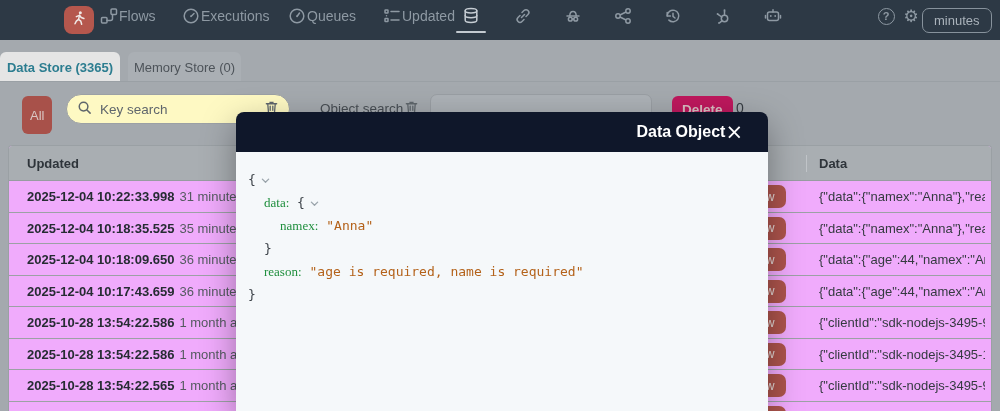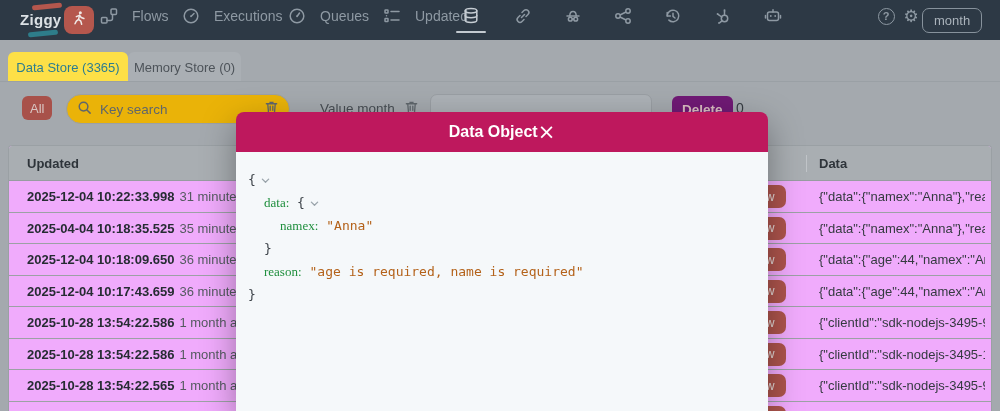--- a/index.html
+++ b/index.html
@@ -6,79 +6,74 @@
   html,body { width:1000px; height:411px; overflow:hidden; }
   body { font-family:"Liberation Sans","DejaVu Sans",sans-serif; background:#a4a9ae; position:relative; }
 
   
   .nav { position:absolute; left:0; top:0; width:1000px; height:40px; background:#2d3945; }
   .logo { position:absolute; left:18px; top:0; height:40px; width:62px; }
   .logo-text { position:absolute; left:2px; top:11px; font-size:15px; font-weight:bold; color:#dce1e5; letter-spacing:.3px; }
   .logo-dash-top { position:absolute; left:14px; top:4px; width:30px; height:5px; border-radius:3px; background:#b5574d; transform:rotate(-6deg); }
   .logo-dash-bot { position:absolute; left:10px; top:31px; width:30px; height:5px; border-radius:3px; background:#2e7d8a; transform:rotate(-6deg); }
   .runner-btn { position:absolute; left:64px; top:6px; width:30px; height:28px; border-radius:8px; background:#b5574d; display:flex; align-items:center; justify-content:center; }
-  .nav-item { position:absolute; top:0; height:32px; display:flex; align-items:center; gap:14px; color:#8e99a3; font-size:14px; cursor:pointer; }
+  .nav-item { position:absolute; top:0; height:32px; display:flex; align-items:center; gap:1px; color:#8e99a3; font-size:14px; cursor:pointer; }
   .nav-item.icon-only { width:20px; justify-content:center; }
   .nav-item.active { color:#c6cdd3; }
   .nav-item svg { display:block; }
   .db-underline { position:absolute; left:456px; top:31px; width:30px; height:2px; background:#c3cad0; border-radius:1px; }
   .help-circ { width:17px; height:17px; border:1.5px solid #8e99a3; border-radius:50%; color:#8e99a3; font-size:11px; font-weight:bold; display:flex; align-items:center; justify-content:center; }
   .gear { font-size:17px; color:#8e99a3; line-height:1; }
   .logout-btn { position:absolute; left:922px; top:8px; height:25px; padding:0 11px; border:1px solid #87929c; border-radius:7px; color:#aab3bb; font-size:13px; display:flex; align-items:center; background:transparent; }
 
   
   .tab { position:absolute; top:52px; height:30px; display:flex; align-items:center; justify-content:center; font-size:13px; border-radius:6px 6px 0 0; cursor:pointer; }
-  .tab-active { left:8px; width:120px; background:#fde047; color:#2c7d90; font-weight:normal; }
+  .tab-active { left:0; width:120px; background:#e5e5e5; color:#2c7d90; font-weight:bold; }
   .tab-inactive { left:128px; width:113px; background:#aaafb4; color:#4d5359; }
   .tabs-hairline { position:absolute; left:0; top:81px; width:1000px; height:1px; background:#9aa0a5; }
 
   
-  .all-btn { position:absolute; left:22px; top:96px; height:24px; padding:0 8px; border-radius:6px; background:#a8514a; color:#d9c6c3; font-size:13px; display:flex; align-items:center; }
-  .key-search { position:absolute; left:66px; top:94px; width:224px; height:30px; border-radius:15px; background:#eab308; border:1px solid #9ba0a5; display:flex; align-items:center; padding:0 10px; gap:8px; }
+  .all-btn { position:absolute; left:22px; top:96px; height:38px; padding:0 8px; border-radius:6px; background:#a8514a; color:#d9c6c3; font-size:13px; display:flex; align-items:center; }
+  .key-search { position:absolute; left:66px; top:94px; width:224px; height:30px; border-radius:15px; background:#fef9c3; border:1px solid #9ba0a5; display:flex; align-items:center; padding:0 10px; gap:8px; }
   .key-search input { flex:1; border:none; background:transparent; outline:none; font-size:13.5px; color:#3a4046; min-width:0; }
   .key-search input::placeholder { color:#5f666c; opacity:1; }
   .value-search-label { position:absolute; left:320px; top:101px; font-size:13.5px; color:#474d53; }
   .trash-standalone { position:absolute; left:404px; top:100px; }
   .value-input { position:absolute; left:430px; top:94px; width:222px; height:30px; border-radius:7px; background:#acb1b6; border:1px solid #999ea3; font-size:13.5px; color:#3a4046; padding:0 10px; outline:none; }
-  .delete-btn { position:absolute; left:672px; top:96px; height:26px; padding:8px 10px; border-radius:6px; background:#701a75; color:#d8bcc0; font-size:13.5px; font-weight:bold; display:flex; align-items:center; border:none; }
+  .delete-btn { position:absolute; left:672px; top:96px; height:26px; padding:8px 10px; border-radius:6px; background:#be185d; color:#d8bcc0; font-size:13.5px; font-weight:bold; display:flex; align-items:center; border:none; }
   .selected-count { position:absolute; left:736px; top:100px; font-size:14px; color:#363c42; }
 
   
   .table { position:absolute; left:8px; right:8px; top:145px; bottom:0; background:#f0abfc; border:1px solid #9aa0a4; border-bottom:none; border-radius:4px 4px 0 0; overflow:hidden; }
   .thead { position:relative; height:35px; background:#a9aeb2; border-bottom:1px solid #979ca1; }
   .th-updated { position:absolute; left:18px; top:10px; font-size:13px; font-weight:bold; color:#2e343a; }
   .th-data { position:absolute; left:810px; top:10px; font-size:13px; font-weight:bold; color:#2e343a; }
   .th-sep { position:absolute; left:797px; top:9px; width:1px; height:17px; background:#c0c4c8; }
   .trow { position:relative; height:31.5px; border-bottom:1px solid #9ca1a5; }
   .ts { position:absolute; left:18px; top:8px; font-size:13px; font-weight:bold; color:#262c33; white-space:nowrap; }
   .ago { font-weight:normal; color:#545a60; margin-left:5px; }
   .view-btn { position:absolute; left:727px; top:4px; width:50px; height:23px; border-radius:7px; background:#ad544c; color:#e6dcda; font-size:12.5px; border:none; display:flex; align-items:center; justify-content:center; }
   .tdata { position:absolute; left:810px; right:6px; top:8px; font-size:13px; color:#343a40; white-space:nowrap; overflow:hidden; }
 
   
   .modal { position:absolute; left:236px; top:112px; width:532px; height:299px; border-radius:8px 8px 0 0; box-shadow:0 12px 34px rgba(0,0,0,.35); overflow:hidden; z-index:10; }
-  .modal-header { height:40px; background:#be185d; display:flex; align-items:center; justify-content:center; padding:0 18px; }
+  .modal-header { height:40px; background:#0f172a; display:flex; align-items:center; justify-content:flex-end; padding:0 25px; }
   .modal-title { color:#ffffff; font-size:16px; font-weight:bold; }
   .modal-close { color:#ffffff; font-size:21px; line-height:1; cursor:pointer; background:none; border:none; font-family:"DejaVu Sans",sans-serif; }
   .modal-body { height:259px; background:#f5f8fa; padding:16px 12px; font-family:"DejaVu Sans Mono","Liberation Mono",monospace; font-size:13px; line-height:23px; color:#3c4248; }
   .jline { white-space:pre; }
   .ind1 { padding-left:16px; } .ind2 { padding-left:32px; }
   .jkey { color:#1f8f3d;font-family:Liberation Serif, serif; }
   .jval { color:#b4621a; margin-left:8px; }
   .collapser { display:inline-block; margin-left:5px; color:#9aa4ab; }
 </style>
 </head>
 <body>
 
 <div class="nav">
-  <div class="logo">
-    <div class="logo-dash-top"></div>
-    <div class="logo-text">Ziggy</div>
-    <div class="logo-dash-bot"></div>
-  </div>
 
   <div class="runner-btn">
     <span>
       <svg width="16" height="16" viewBox="0 0 18 18" fill="none" stroke="#f0e9e7" stroke-width="1.7" stroke-linecap="round" stroke-linejoin="round">
         <circle cx="10.5" cy="3.2" r="1.7" fill="#f0e9e7" stroke="none"></circle>
         <path d="M6 7.5l3.5-1.5 2 2.5 3 1"></path>
         <path d="M9.5 6l-1 4.5 2.5 2 1 3.5"></path>
         <path d="M8.5 10.5l-2.5 2-1.5 3"></path>
       </svg>
     </span>
@@ -209,21 +204,21 @@
       </svg>
     </span>
   </div>
 
   <div class="nav-item icon-only" style="left:876px">
     <span class="help-circ">?</span>
   </div>
   <div class="nav-item icon-only" style="left:901px">
     <span class="gear">⚙</span>
   </div>
-  <button class="logout-btn">month</button>
+  <button class="logout-btn">minutes</button>
 </div>
 
 <div class="tab tab-active">Data Store (3365)</div>
 <div class="tab tab-inactive">Memory Store (0)</div>
 <div class="tabs-hairline"></div>
 
 <div class="all-btn">All</div>
 
 <div class="key-search">
   <span>
@@ -233,21 +228,21 @@
     </svg>
   </span>
   <input type="text" placeholder="Key search" style="">
   <span>
     <svg width="15" height="15" viewBox="0 0 16 16" fill="none" stroke="#5f666c" stroke-width="1.4" stroke-linecap="round">
       <path d="M2.5 4h11M6.5 4V2.5h3V4M4 4l.8 9.5h6.4L12 4M6.6 6.5v4.5M9.4 6.5v4.5"></path>
     </svg>
   </span>
 </div>
 
-<span class="value-search-label">Value month</span>
+<span class="value-search-label">Object search</span>
 <span class="trash-standalone">
   <svg width="15" height="15" viewBox="0 0 16 16" fill="none" stroke="#5f666c" stroke-width="1.4" stroke-linecap="round">
     <path d="M2.5 4h11M6.5 4V2.5h3V4M4 4l.8 9.5h6.4L12 4M6.6 6.5v4.5M9.4 6.5v4.5"></path>
   </svg>
 </span>
 <input class="value-input" type="text" style="">
 
 <button class="delete-btn">Delete</button>
 <span class="selected-count">0</span>
 
@@ -257,21 +252,21 @@
     <span class="th-sep"></span>
     <span class="th-data">Data</span>
   </div>
 
   <div class="trow">
     <span class="ts"><span>2025-12-04 10:22:33.998</span><span class="ago">31 minutes ago</span></span>
     <button class="view-btn">View</button>
     <span class="tdata">{"data":{"namex":"Anna"},"reason":</span>
   </div>
   <div class="trow">
-    <span class="ts"><span>2025-04-04 10:18:35.525</span><span class="ago">35 minutes ago</span></span>
+    <span class="ts"><span>2025-12-04 10:18:35.525</span><span class="ago">35 minutes ago</span></span>
     <button class="view-btn">View</button>
     <span class="tdata">{"data":{"namex":"Anna"},"reason":</span>
   </div>
   <div class="trow">
     <span class="ts"><span>2025-12-04 10:18:09.650</span><span class="ago">36 minutes ago</span></span>
     <button class="view-btn">View</button>
     <span class="tdata">{"data":{"age":44,"namex":"Anna"},</span>
   </div>
   <div class="trow">
     <span class="ts"><span>2025-12-04 10:17:43.659</span><span class="ago">36 minutes ago</span></span>

